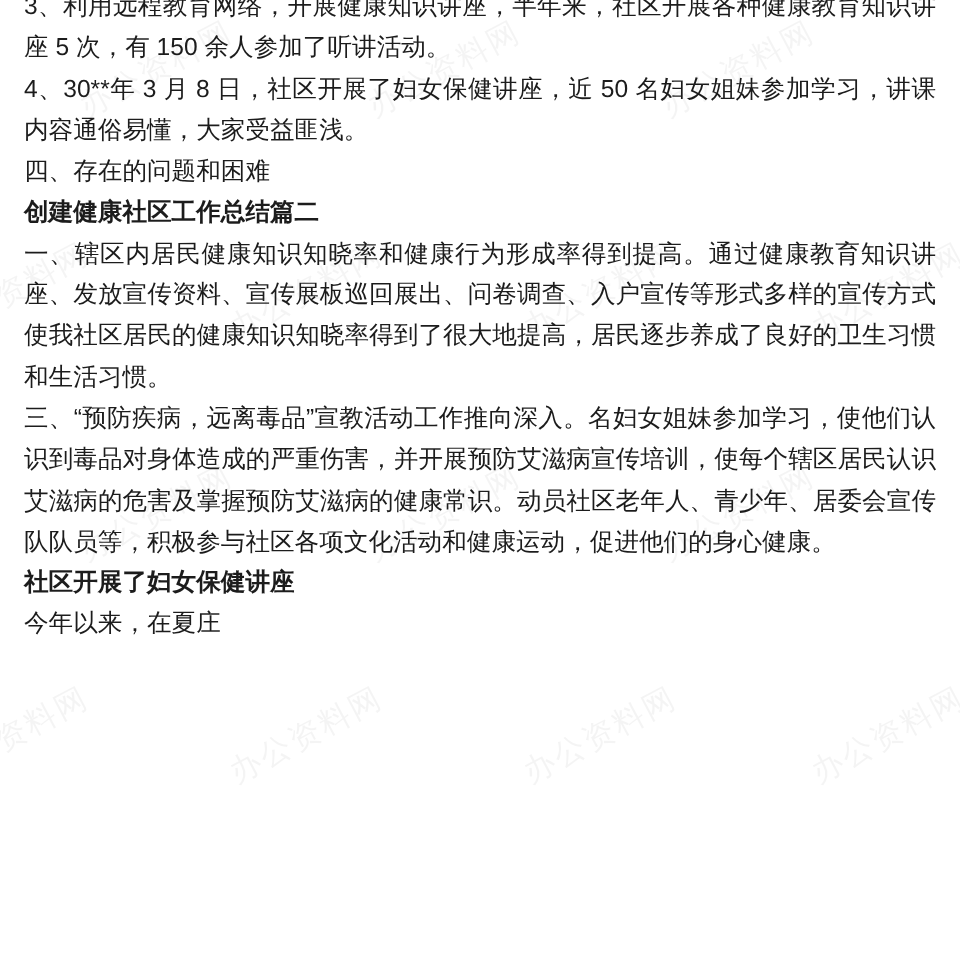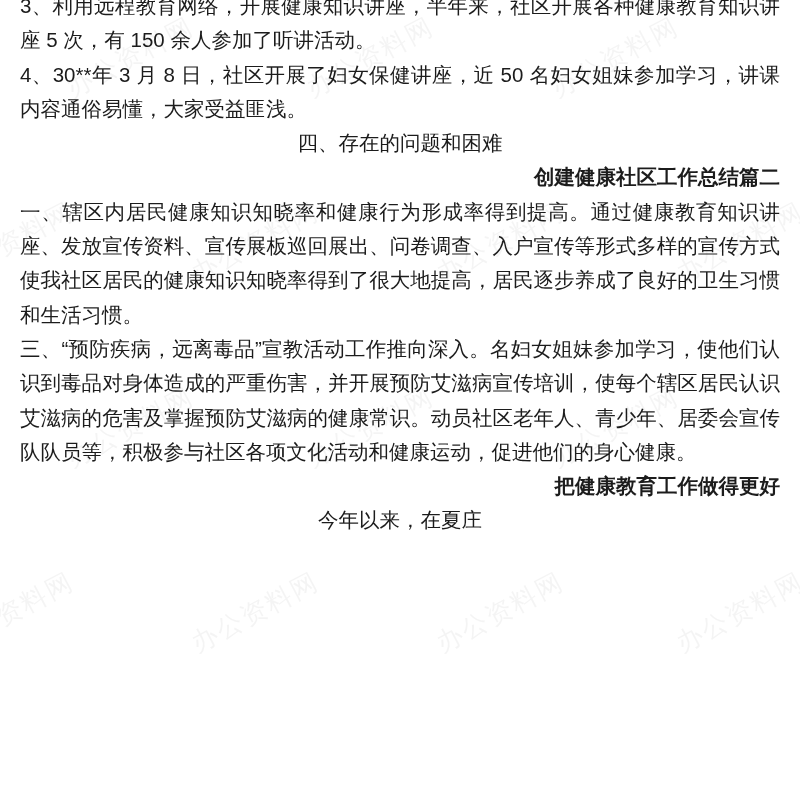--- a/index.html
+++ b/index.html
@@ -46,24 +46,24 @@
     font-size: 20.5px;
     line-height: 34.3px;
     text-align: justify;
     text-justify: inter-ideograph;
     letter-spacing: 0px;
     word-break: break-all;
   }
   .para.heading {
     font-weight: bold;
     font-size: 20.5px;
-    text-align: right;
+    text-align: left;
   }
   .para.plain {
-    text-align: center;
+    text-align: left;
   }
   
   #clip-shift {
     margin-top: -11px;
   }
 </style>
 </head>
 <body>
 
 <div id="page">
@@ -86,19 +86,19 @@
   </div>
 
   <div id="doc-body">
     <div id="clip-shift">
       <p class="para body">3、利用远程教育网络，开展健康知识讲座，半年来，社区开展各种健康教育知识讲座 5 次，有 150 余人参加了听讲活动。</p>
       <p class="para body">4、30**年 3 月 8 日，社区开展了妇女保健讲座，近 50 名妇女姐妹参加学习，讲课内容通俗易懂，大家受益匪浅。</p>
       <p class="para plain">四、存在的问题和困难</p>
       <p class="para heading">创建健康社区工作总结篇二</p>
       <p class="para body">一、辖区内居民健康知识知晓率和健康行为形成率得到提高。通过健康教育知识讲座、发放宣传资料、宣传展板巡回展出、问卷调查、入户宣传等形式多样的宣传方式使我社区居民的健康知识知晓率得到了很大地提高，居民逐步养成了良好的卫生习惯和生活习惯。</p>
       <p class="para body">三、“预防疾病，远离毒品”宣教活动工作推向深入。名妇女姐妹参加学习，使他们认识到毒品对身体造成的严重伤害，并开展预防艾滋病宣传培训，使每个辖区居民认识艾滋病的危害及掌握预防艾滋病的健康常识。动员社区老年人、青少年、居委会宣传队队员等，积极参与社区各项文化活动和健康运动，促进他们的身心健康。</p>
-      <p class="para heading">把健康教育工作做得更好</p>
+      <p class="para heading">社区开展了妇女保健讲座</p>
       <p class="para plain">今年以来，在夏庄</p>
 
     </div>
   </div>
 
 </div>
 
 </body></html>

